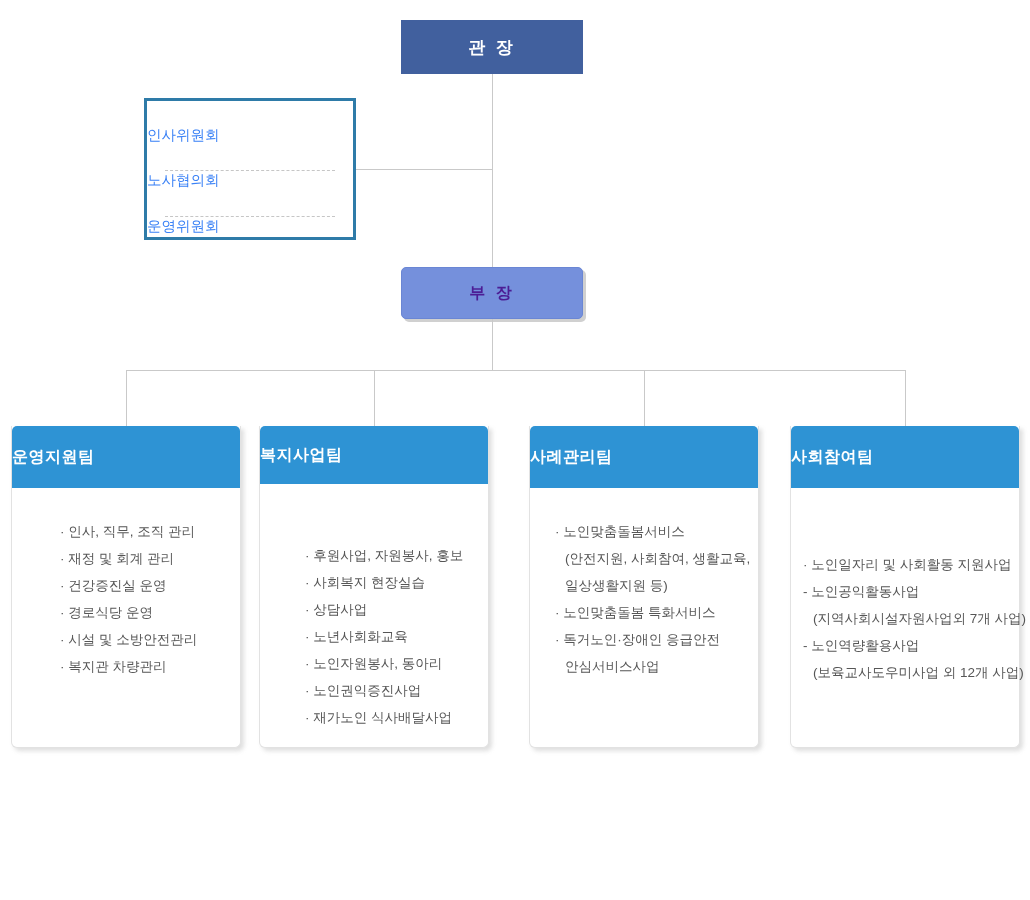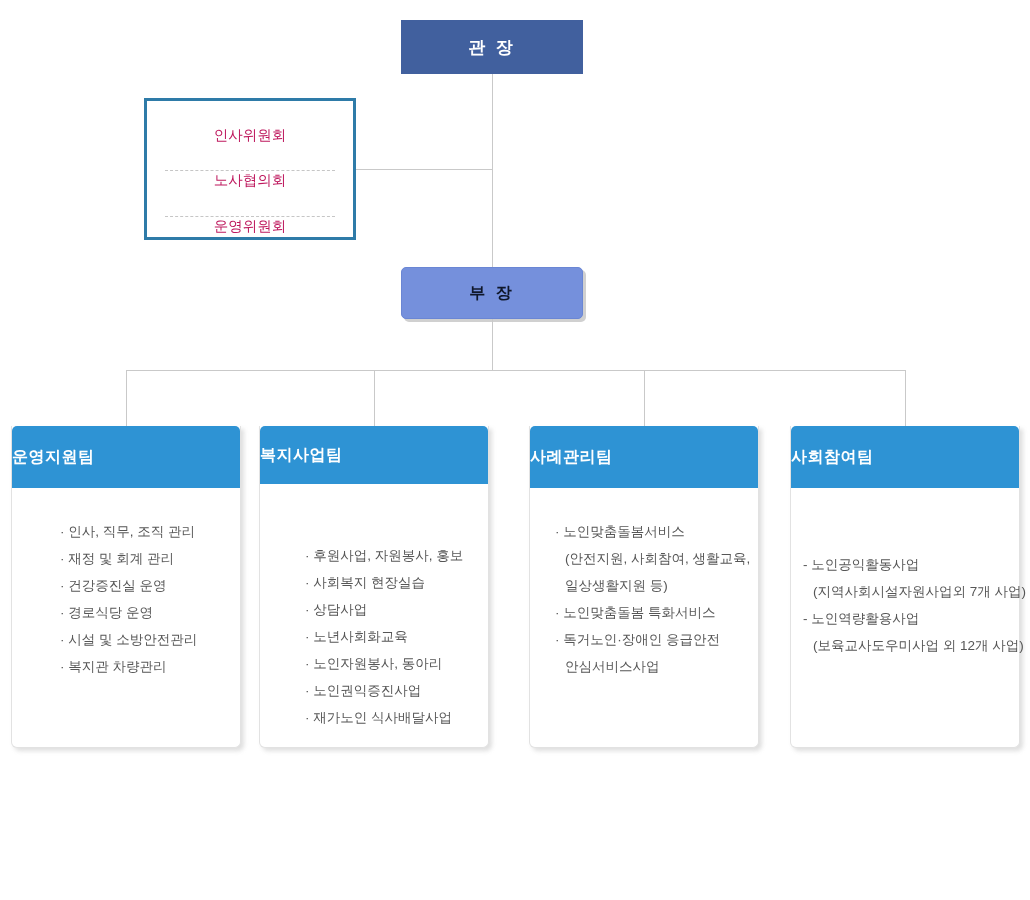--- a/index.html
+++ b/index.html
@@ -62,23 +62,22 @@
     background: #ffffff;
     box-sizing: border-box;
     display: flex;
     flex-direction: column;
     justify-content: center;
   }
   .committee-item {
     flex: 1;
     display: flex;
     align-items: center;
-    justify-content: center;
     font-size: 14.5px;
-    color: #be185d;
+    color: #3b82f6;
     position: relative;
     margin-top: 24px;
   }
   .committee-item + .committee-item::before {
     content: "";
     position: absolute;
     top: 0;
     left: 18px;
     right: 18px;
     border-top: 1px dashed #c6c6c6;
@@ -94,21 +93,21 @@
     background: #7590dc;
     border: 1px solid #6a86d4;
     border-radius: 5px;
     box-sizing: border-box;
     display: flex;
     align-items: center;
     justify-content: center;
     box-shadow: 3px 3px 0 rgba(150,150,150,0.45);
   }
   .node-manager .node-label {
-    color: #0f172a;
+    color: #4c1d95;
     font-size: 16px;
     font-weight: bold;
     letter-spacing: 3px;
   }
 
   
   .team {
     position: absolute;
     top: 422px;
     width: 230px;
@@ -239,20 +238,21 @@
       <div class="team-item"> · 독거노인·장애인 응급안전</div>
       <div class="team-item sub">안심서비스사업</div>
     </div>
   </div>
 
   <div class="team" id="team-4">
     <div class="team-header">
       <span class="team-title">사회참여팀</span>
     </div>
     <div class="team-body">
+      <div class="team-item">· 노인일자리 및 사회활동 지원사업</div>
       <div class="team-item">- 노인공익활동사업</div>
       <div class="team-item sub">(지역사회시설자원사업외 7개 사업)</div>
       <div class="team-item">- 노인역량활용사업</div>
       <div class="team-item sub">(보육교사도우미사업 외 12개 사업)</div>
     </div>
   </div>
 
 </div>
 
 </body></html>

